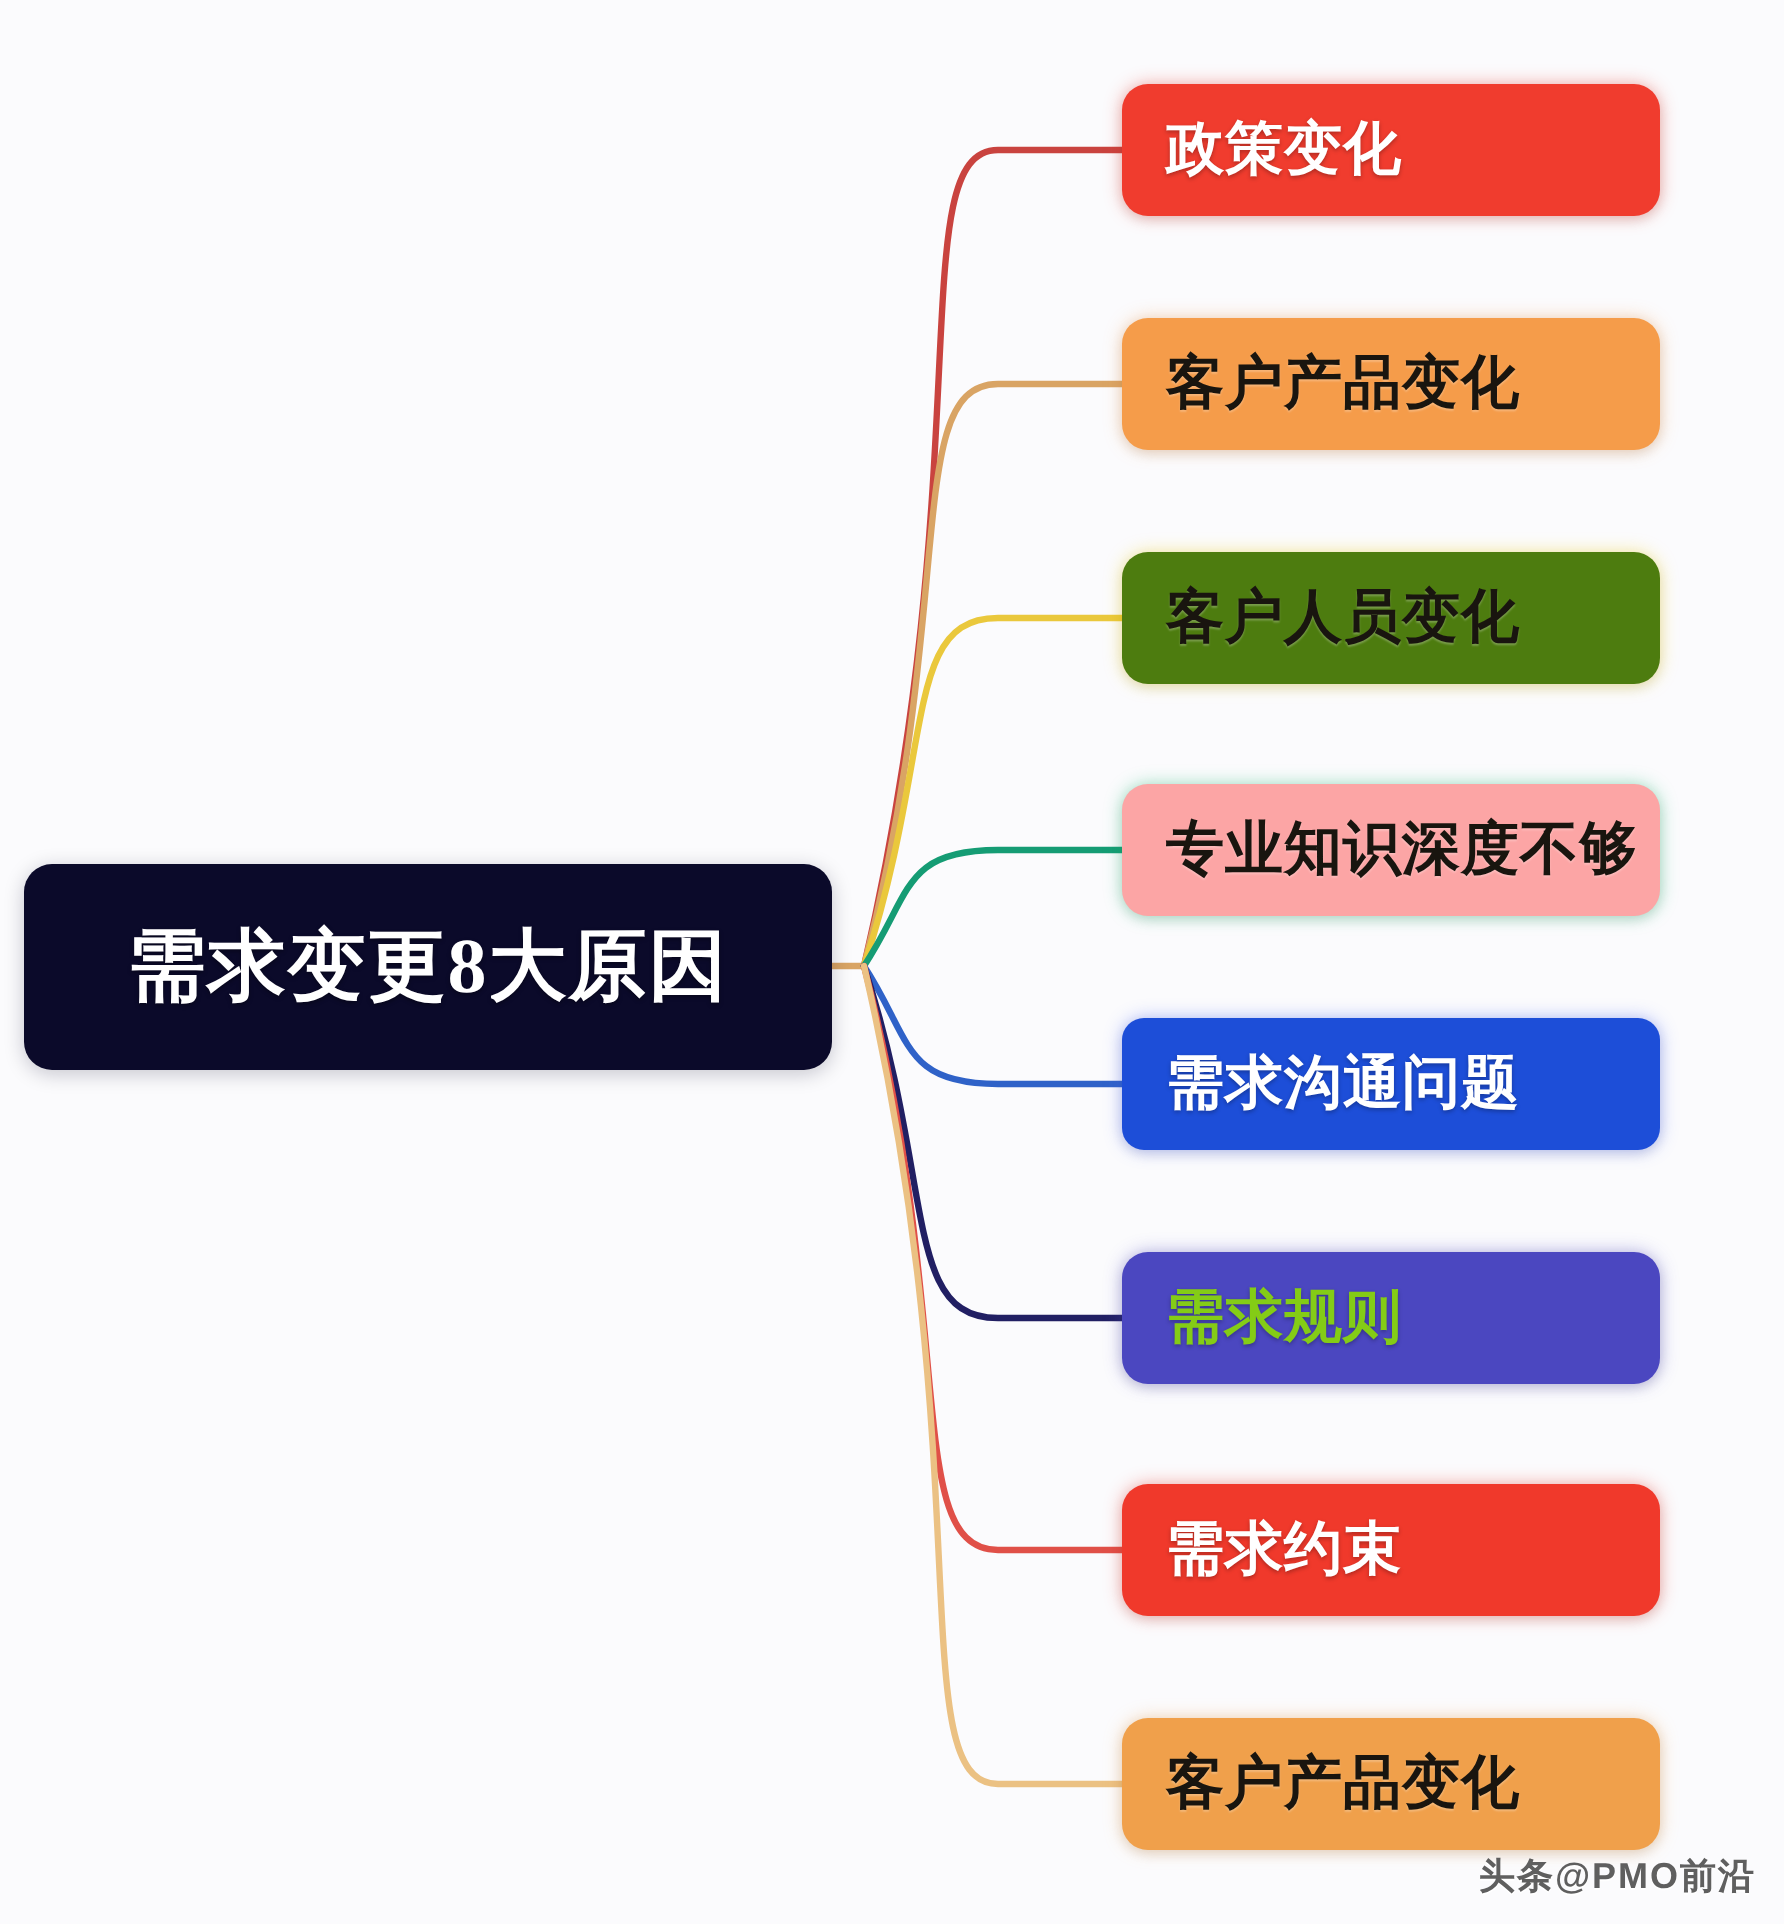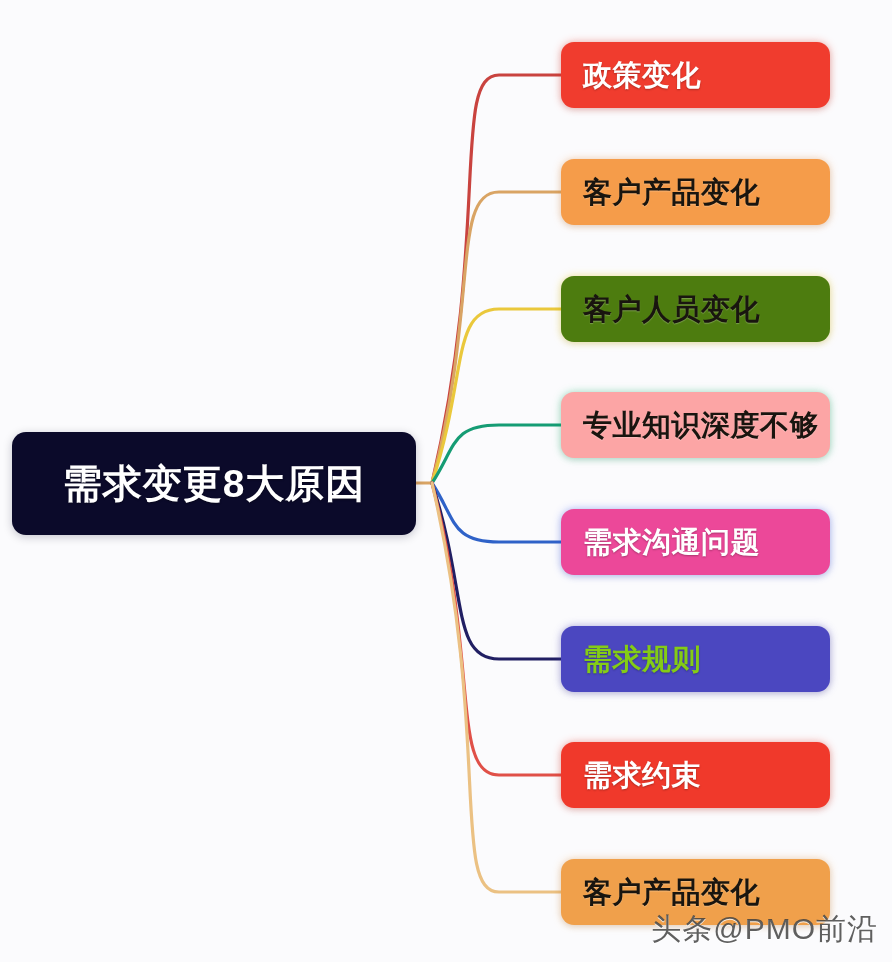--- a/index.html
+++ b/index.html
@@ -84,22 +84,22 @@
   .branch-label.dark {
     color: #19150F;
     text-shadow: 0 1px 1px rgba(255,255,255,0.25);
   }
 
   
   .watermark {
     position: absolute;
     right: 14px;
     bottom: 12px;
-    font-size: 30px;
-    font-weight: 400;
+    font-size: 18px;
+    font-weight: 700;
     color: rgba(60, 60, 60, 0.82);
     letter-spacing: 1px;
     white-space: nowrap;
     text-shadow: 0 1px 0 rgba(255,255,255,0.85);
   }
 </style>
 </head>
 <body style="background: rgb(251, 251, 253);">
 
 <div id="mindmap">
@@ -111,38 +111,38 @@
         <path d="M 432 483 C 479.1 302.58000000000004, 451 192, 499 192 L 561 192" stroke="#D9A464"></path>
         <path d="M 432 483 C 467.4 375.12, 451 309, 499 309 L 561 309" stroke="#EAC83C"></path>
         <path d="M 432 483 C 455.8 447.04, 451 425, 499 425 L 561 425" stroke="#159C74"></path>
         <path d="M 432 483 C 455.9 519.58, 451 542, 499 542 L 561 542" stroke="#2F62C8"></path>
         <path d="M 432 483 C 467.6 592.12, 451 659, 499 659 L 561 659" stroke="#211F63"></path>
         <path d="M 432 483 C 479.2 664.04, 451 775, 499 775 L 561 775" stroke="#E05048"></path>
         <path d="M 432 483 C 490.9 736.5799999999999, 451 892, 499 892 L 561 892" stroke="#EBC183"></path>
       </g>
   </svg>
 
-  <div class="root-node" style="background: rgb(11, 10, 42);">
+  <div class="root-node" style="background: rgb(11, 10, 42); font-family: Liberation Serif, serif;">
     <span class="root-label" style="color: rgb(255, 255, 255);">需求变更8大原因</span>
   </div>
 
   <div id="branch-container">
       <div class="branch-node" style="top: 42px; background: rgb(240, 60, 46); box-shadow: rgba(240, 60, 46, 0.4) 0px 0px 9px, rgba(0, 0, 0, 0.1) 0px 2px 6px;">
         <span class="branch-label light" style="color: rgb(255, 255, 255);">政策变化</span>
       </div>
       <div class="branch-node" style="top: 159px; background: rgb(245, 156, 74); box-shadow: rgba(245, 156, 74, 0.4) 0px 0px 9px, rgba(0, 0, 0, 0.1) 0px 2px 6px;">
         <span class="branch-label dark" style="color: rgb(25, 21, 15);">客户产品变化</span>
       </div>
       <div class="branch-node" style="top: 276px; background: #4d7c0f; box-shadow: rgba(245, 211, 17, 0.4) 0px 0px 9px, rgba(0, 0, 0, 0.1) 0px 2px 6px;">
         <span class="branch-label dark" style="color: rgb(25, 21, 15);">客户人员变化</span>
       </div>
       <div class="branch-node" style="top: 392px; background: #fca5a5; box-shadow: rgba(32, 187, 116, 0.4) 0px 0px 9px, rgba(0, 0, 0, 0.1) 0px 2px 6px;">
         <span class="branch-label dark" style="color: rgb(25, 21, 15);">专业知识深度不够</span>
       </div>
-      <div class="branch-node" style="top: 509px; background: #ec4899; box-shadow: rgba(67, 97, 250, 0.4) 0px 0px 9px, rgba(0, 0, 0, 0.1) 0px 2px 6px;">
+      <div class="branch-node" style="top: 509px; background: #1d4ed8; box-shadow: rgba(67, 97, 250, 0.4) 0px 0px 9px, rgba(0, 0, 0, 0.1) 0px 2px 6px; border-radius: 11px;">
         <span class="branch-label light" style="color: rgb(255, 255, 255);">需求沟通问题</span>
       </div>
       <div class="branch-node" style="top: 626px; background: rgb(75, 71, 192); box-shadow: rgba(75, 71, 192, 0.4) 0px 0px 9px, rgba(0, 0, 0, 0.1) 0px 2px 6px;">
         <span class="branch-label light" style="color: #84cc16;">需求规则</span>
       </div>
       <div class="branch-node" style="top: 742px; background: rgb(240, 57, 43); box-shadow: rgba(240, 57, 43, 0.4) 0px 0px 9px, rgba(0, 0, 0, 0.1) 0px 2px 6px;">
         <span class="branch-label light" style="color: rgb(255, 255, 255);">需求约束</span>
       </div>
       <div class="branch-node" style="top: 859px; background: rgb(240, 160, 75); box-shadow: rgba(240, 160, 75, 0.4) 0px 0px 9px, rgba(0, 0, 0, 0.1) 0px 2px 6px;">
         <span class="branch-label dark" style="color: rgb(25, 21, 15);">客户产品变化</span>

